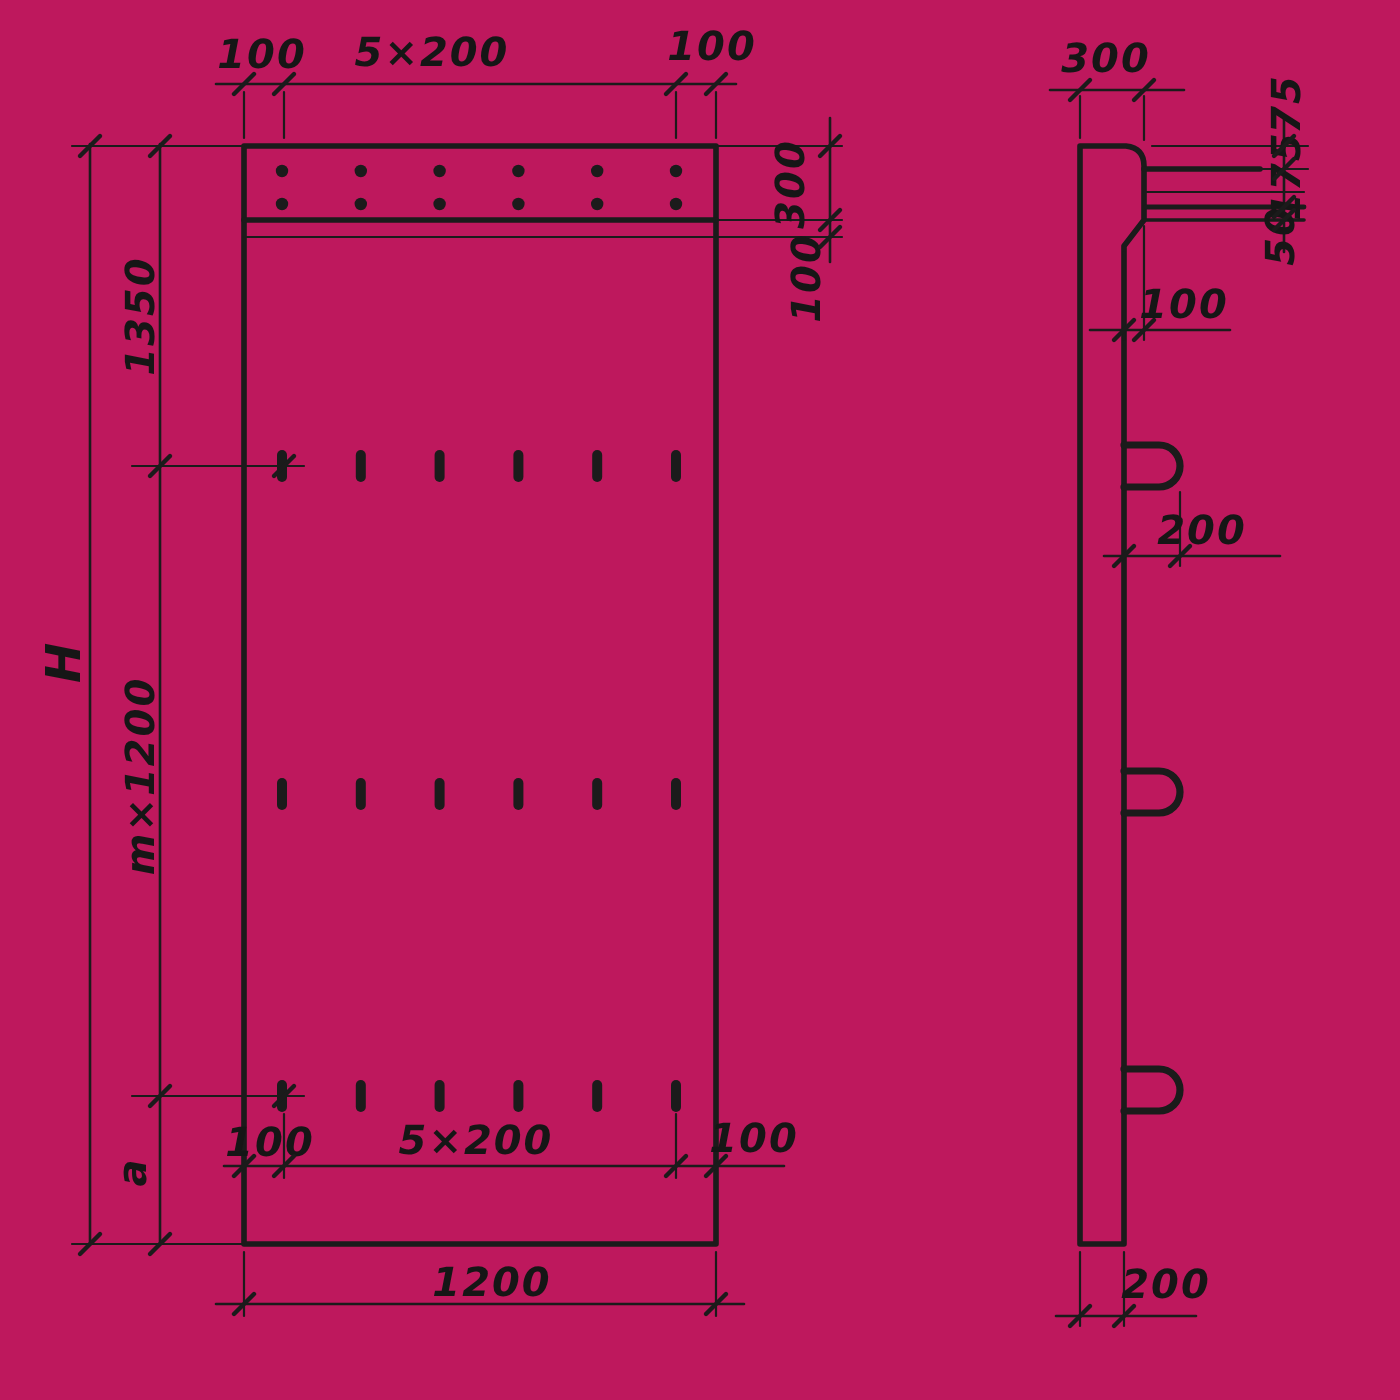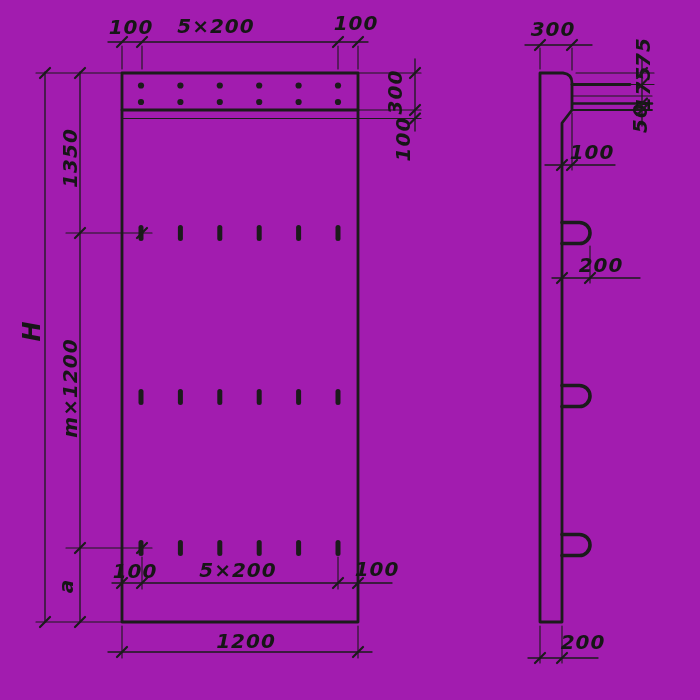--- a/index.html
+++ b/index.html
@@ -1,16 +1,16 @@
 <!DOCTYPE html>
 <html><head>
 <meta charset="utf-8">
 <style>
   html,body{margin:0;padding:0;background:#ddd;}
-  .stage{position:relative;width:700px;height:700px;background:#a21caf;overflow:hidden;}
+  .stage{position:relative;width:700px;height:700px;background:#be185d;overflow:hidden;}
   svg{display:block;}
   .outline{stroke:#1b1b1b;fill:none;stroke-width:2.8;stroke-linejoin:round;stroke-linecap:round;}
   .thick{stroke:#1b1b1b;stroke-width:2.8;stroke-linecap:round;}
   .semi{stroke:#1b1b1b;stroke-width:2.4;stroke-linecap:round;}
   .med{stroke:#1b1b1b;stroke-width:1.8;stroke-linecap:round;}
   .thin{stroke:#1b1b1b;stroke-width:1.1;stroke-linecap:round;}
   .dimline{stroke:#1b1b1b;stroke-width:1.3;stroke-linecap:round;}
   .dim{font-family:"DejaVu Sans",sans-serif;font-style:italic;font-weight:bold;
        font-size:20px;fill:#161616;letter-spacing:1px;}
   .dim.big{font-size:24px;}

